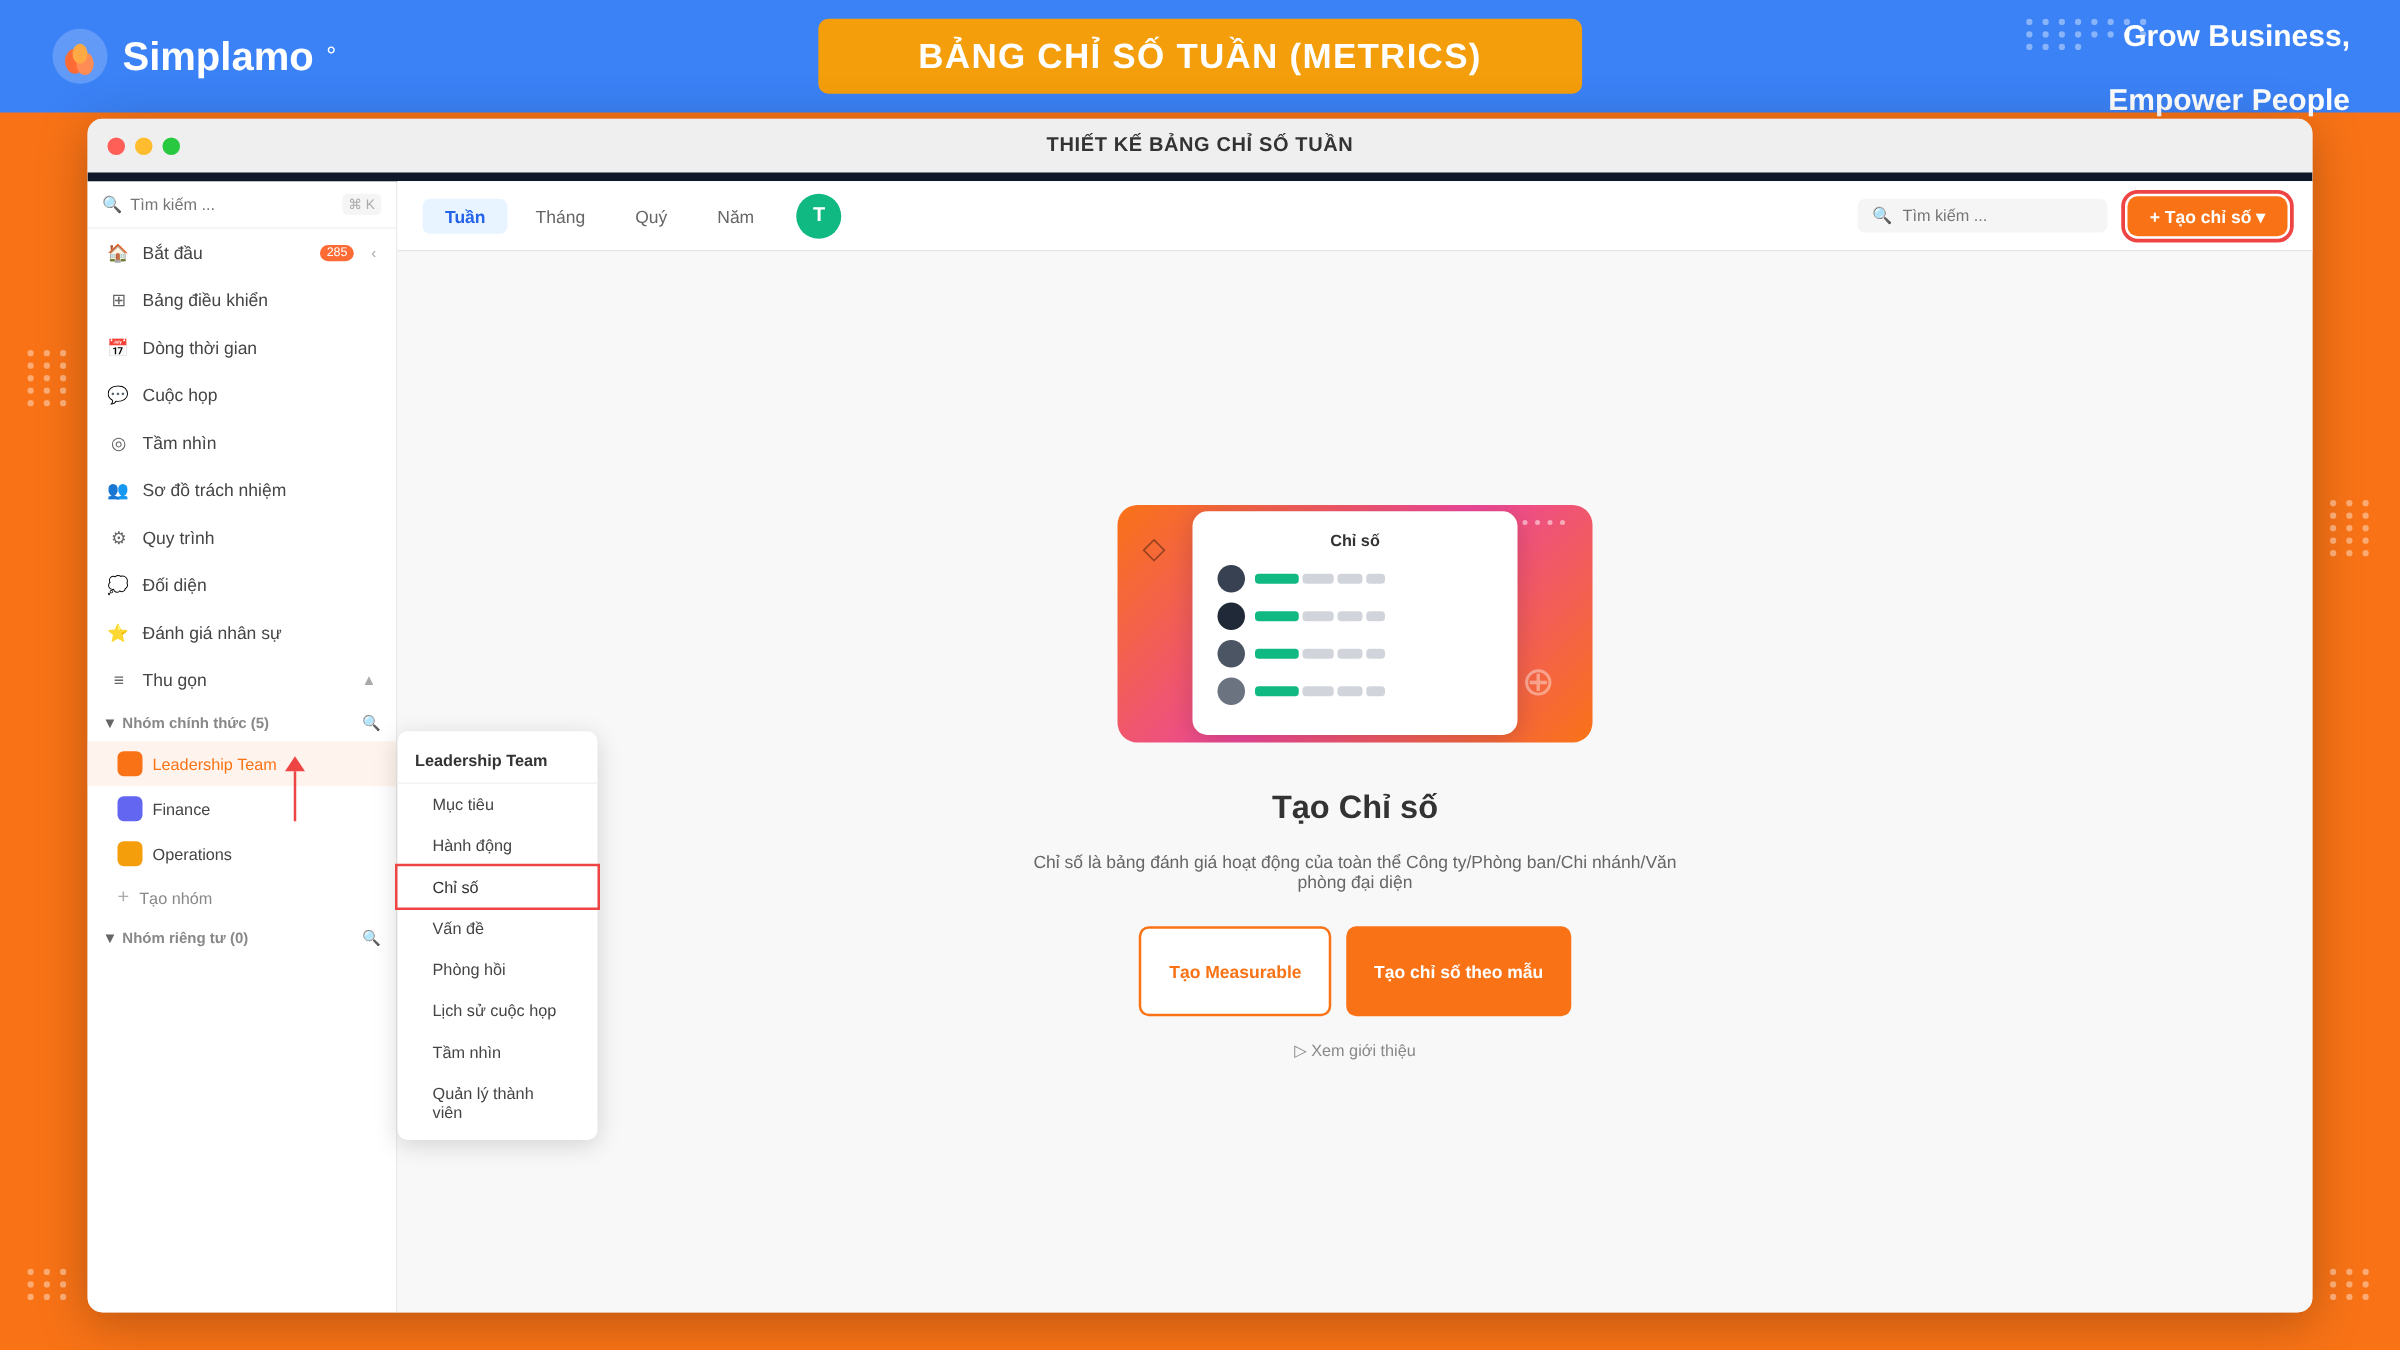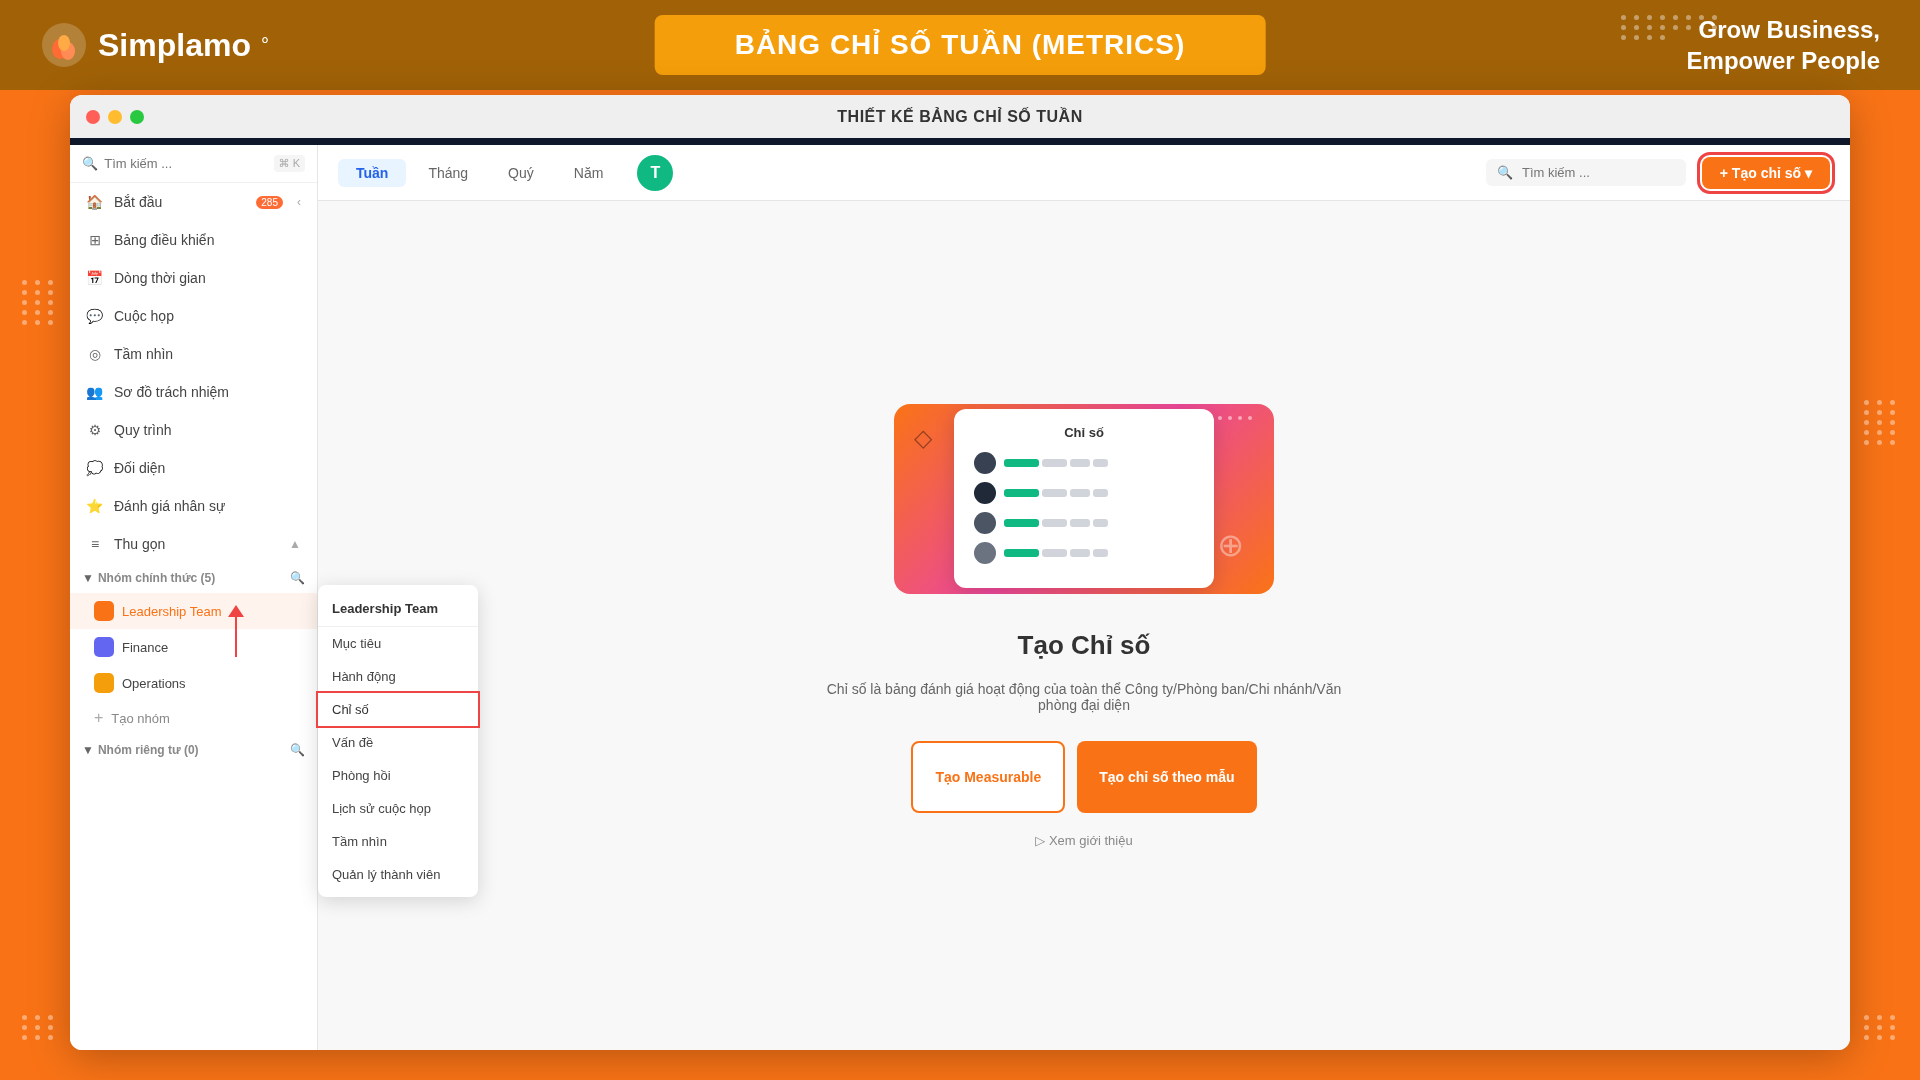--- a/index.html
+++ b/index.html
@@ -9,21 +9,21 @@
       font-family: -apple-system, BlinkMacSystemFont, 'Segoe UI', sans-serif;
       background: #f97316;
       overflow: hidden;
       position: relative;
     }
 
     
     .top-banner {
       width: 100%;
       height: 90px;
-      background: #a16207;
+      background: #3b82f6;
       display: flex;
       align-items: center;
       justify-content: space-between;
       padding: 0 40px;
       position: relative;
     }
 
     .logo-area {
       display: flex;
       align-items: center;
@@ -60,20 +60,21 @@
 
     .banner-right {
       text-align: right;
     }
 
     .banner-tagline {
       font-size: 24px;
       font-weight: 700;
       color: white;
       line-height: 1.3;
+      margin-top: 20px;
     }
 
     .dot {
       width: 5px;
       height: 5px;
       border-radius: 50%;
       background: rgba(255,255,255,0.4);
     }
 
     
@@ -480,21 +481,21 @@
 
     .dropdown-header {
       padding: 10px 14px;
       font-size: 13px;
       font-weight: 700;
       color: #333;
       border-bottom: 1px solid #f0f0f0;
     }
 
     .dropdown-item {
-      padding: 9px 14px;
+      padding: 9px 28px;
       font-size: 13px;
       color: #444;
       cursor: pointer;
     }
 
     .dropdown-item.highlighted {
       background: white;
       outline: 2px solid #ef4444;
       color: #333;
       font-weight: 500;

